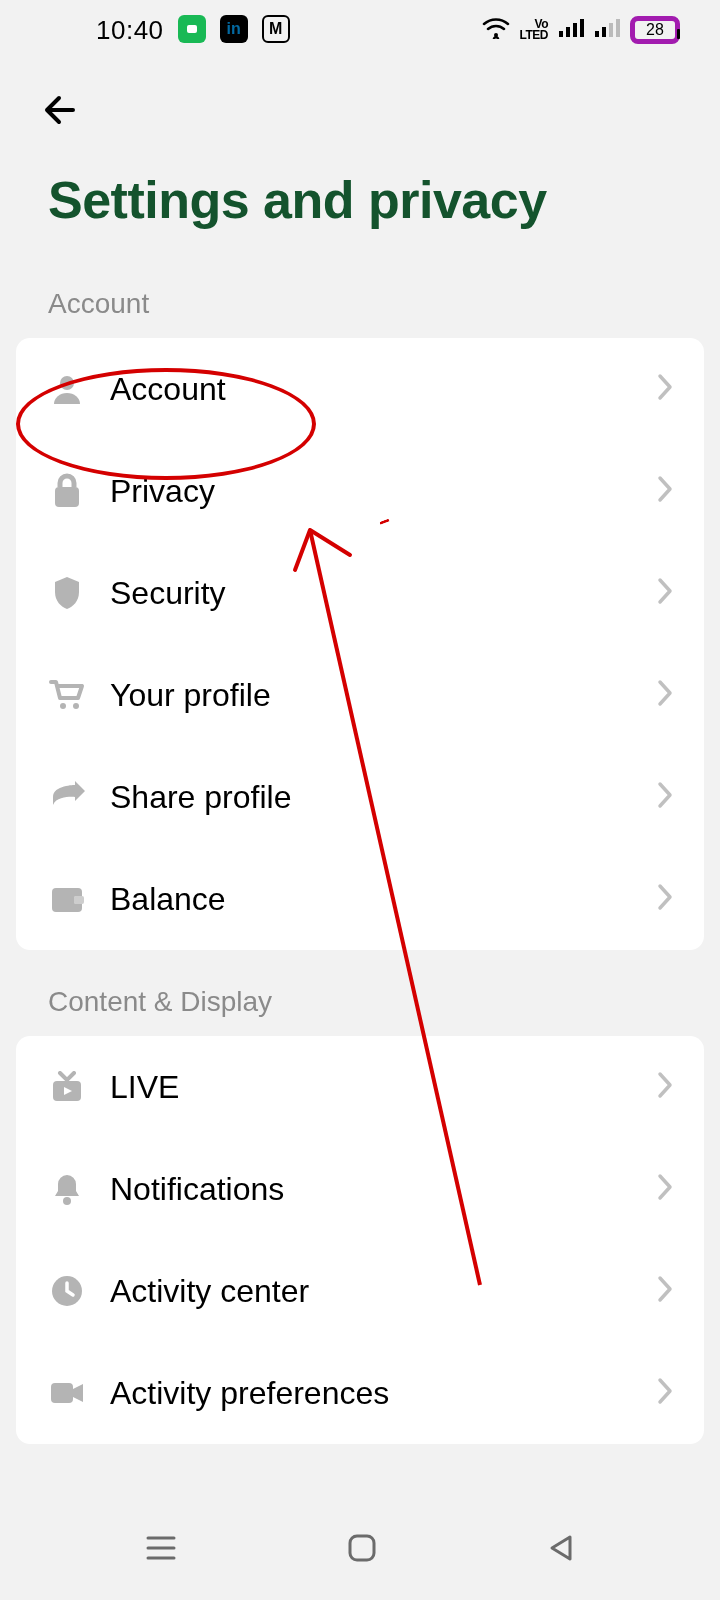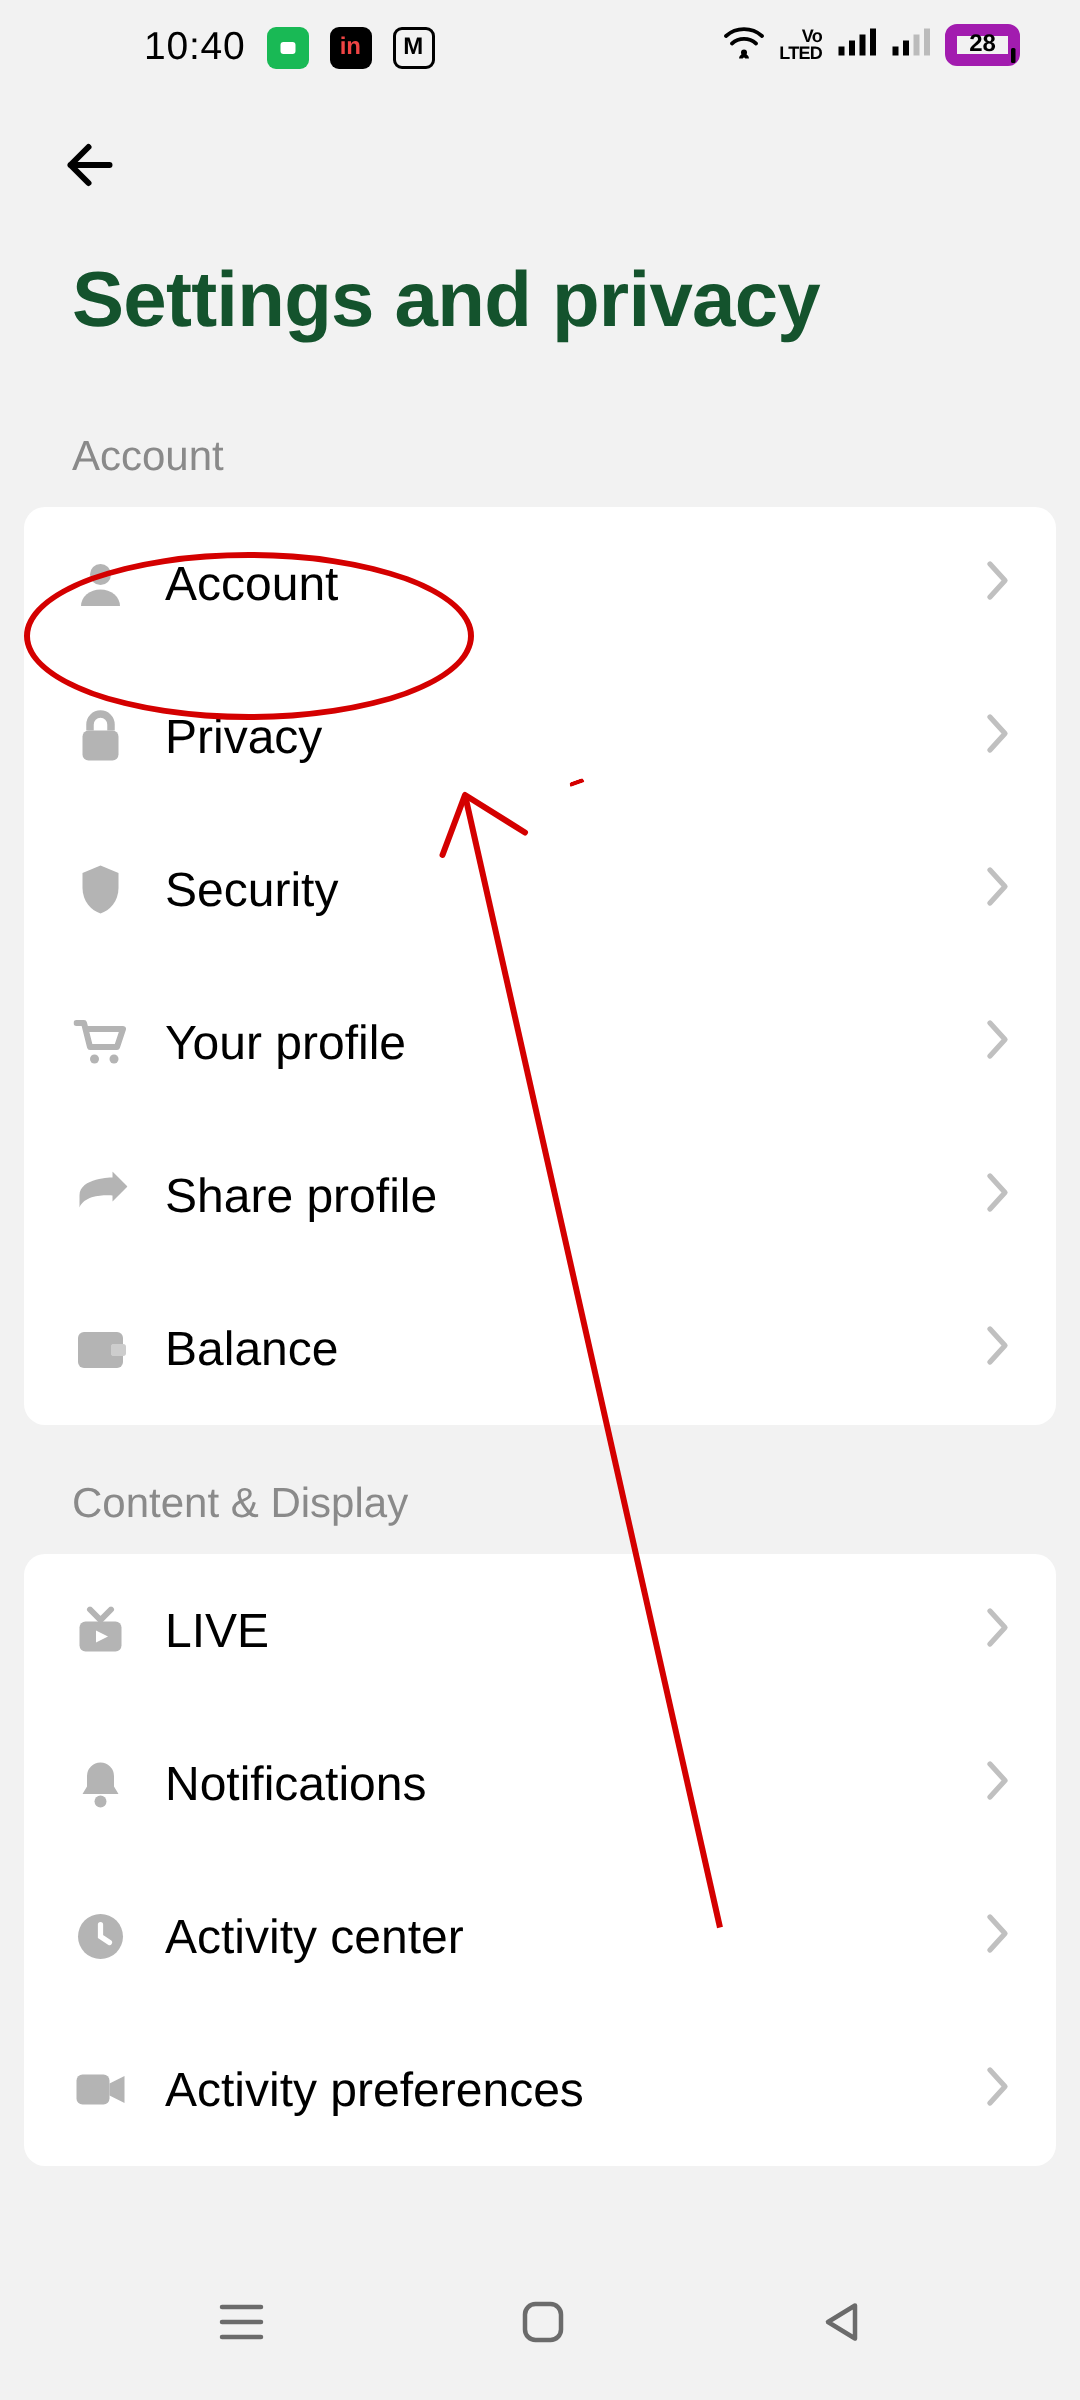--- a/index.html
+++ b/index.html
@@ -14,35 +14,35 @@
   .status-bar {
     height: 60px;
     display: flex;
     align-items: center;
     justify-content: space-between;
     padding: 0 40px 0 96px;
     font-size: 26px;
     font-weight: 500;
     color: #000;
   }
-  .status-left { display: flex; align-items: flex-end; gap: 14px; }
+  .status-left { display: flex; align-items: flex-start; gap: 14px; }
   .status-right { display: flex; align-items: center; gap: 10px; }
   .status-time { letter-spacing: 0.5px; }
   .status-app-icon {
     width: 28px; height: 28px; border-radius: 6px;
     display: inline-flex; align-items: center; justify-content: center;
     font-size: 16px; font-weight: 700;
   }
   .app-green { background: #19b955; color: #fff; }
-  .app-black { background: #000; color: #ef4444; }
+  .app-black { background: #000; color: #0369a1; }
   .app-outline { border: 2px solid #000; color:#000; background: transparent; }
   .battery {
     display: inline-flex; align-items: center; justify-content: center;
-    border: 8px solid #a21caf; border-radius: 8px;
-    width: 50px; height: 28px; font-size: 16px; font-weight: 700;
+    border: 5px solid #a21caf; border-radius: 8px;
+    width: 50px; height: 28px; font-size: 16px; font-weight: 400;
     position: relative;
   }
   .battery::after {
     content: ""; position: absolute; right: -5px; top: 8px;
     width: 3px; height: 10px; background: #000; border-radius: 1px;
   }
   .volte { font-size: 12px; font-weight: 800; line-height: 0.9; letter-spacing: -0.5px; }
 
   .header { padding: 20px 30px 0 30px; }
   .back-btn {

